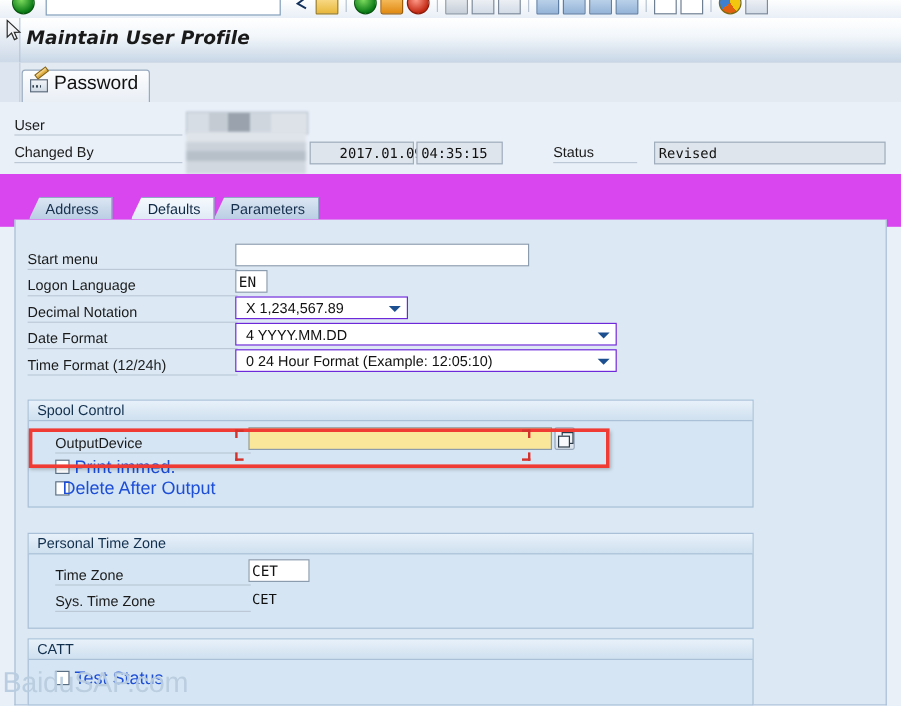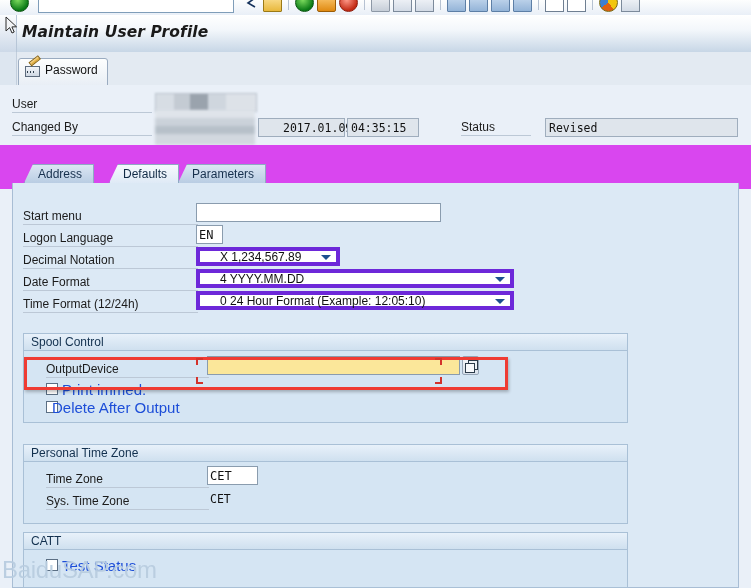--- a/index.html
+++ b/index.html
@@ -57,21 +57,21 @@
     position: absolute; left: 0; top: 52px; width: 751px; height: 33px;
     background: #e3eaf2; border-bottom: 1px solid #b2c0d1;
   }
   .al-strip { position: absolute; left: 0; top: 0; width: 16px; height: 33px; background: #dde6f0; border-right: 1px solid #c2cedc; }
   .btn {
     position: absolute; left: 18px; top: 6px; height: 21px;
     display: inline-flex; align-items: center; gap: 5px;
     padding: 0 9px 12px 6px;
     background: linear-gradient(#fdfefe, #e3eaf3);
     border: 1px solid #9aabc0; border-radius: 3px;
-    font-size: 12px; color: #111; cursor: default;
+    font-size: 16px; color: #111; cursor: default;
   }
   .pw-icon { width: 15px; height: 13px; position: relative; display: inline-block; }
   .pw-icon .card { position: absolute; left: 0; top: 3px; width: 13px; height: 9px; background: linear-gradient(#f2f5f9,#cfd8e3); border: 1px solid #5c6b7d; }
   .pw-icon .dots { position: absolute; left: 2px; top: 8px; width: 8px; height: 2px;
     background: repeating-linear-gradient(to right, #30404f 0 1.5px, transparent 1.5px 3px); }
   .pw-icon .pen { position: absolute; left: 5px; top: -1px; width: 10px; height: 3px;
     background: linear-gradient(#ffdf9a,#d49b1d); border: 1px solid #8c6511; transform: rotate(-38deg); transform-origin: left center; }
 
   
   .hdr { position: absolute; left: 0; top: 85px; width: 751px; height: 60px; background: #eaf0f8; }
@@ -126,23 +126,23 @@
     position: absolute; box-sizing: border-box;
     background: #fff; border: 1px solid #8a9cae;
     font-size: 12px; color: #111;
     display: flex; align-items: center; padding-left: 4px;
   }
   .inp.mono { font-family: "DejaVu Sans Mono", monospace; font-size: 12px; padding-left: 2px; }
   .inp.focus { background: #fbe79a; border: 1px solid #8a9cae; }
 
   .ddl {
     position: absolute; box-sizing: border-box;
-    background: #fff; border: 4px solid #6d28d9;
+    background: #fff; border: 1px solid #6d28d9;
     font-size: 12px; color: #111;
-    display: flex; align-items: center; padding-left: 20px;
+    display: flex; align-items: center; padding-left: 8px;
   }
   .ddl .arrow {
     position: absolute; right: 5px; top: 50%; margin-top: -2px;
     width: 0; height: 0;
     border-left: 5px solid transparent; border-right: 5px solid transparent;
     border-top: 5px solid #1c4f8f;
   }
 
   .f4btn {
     position: absolute; box-sizing: border-box; width: 17px; height: 19px;

